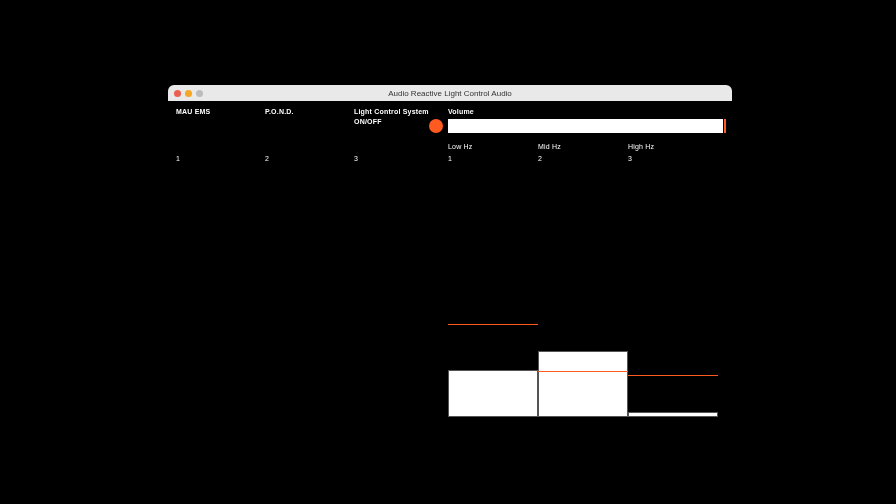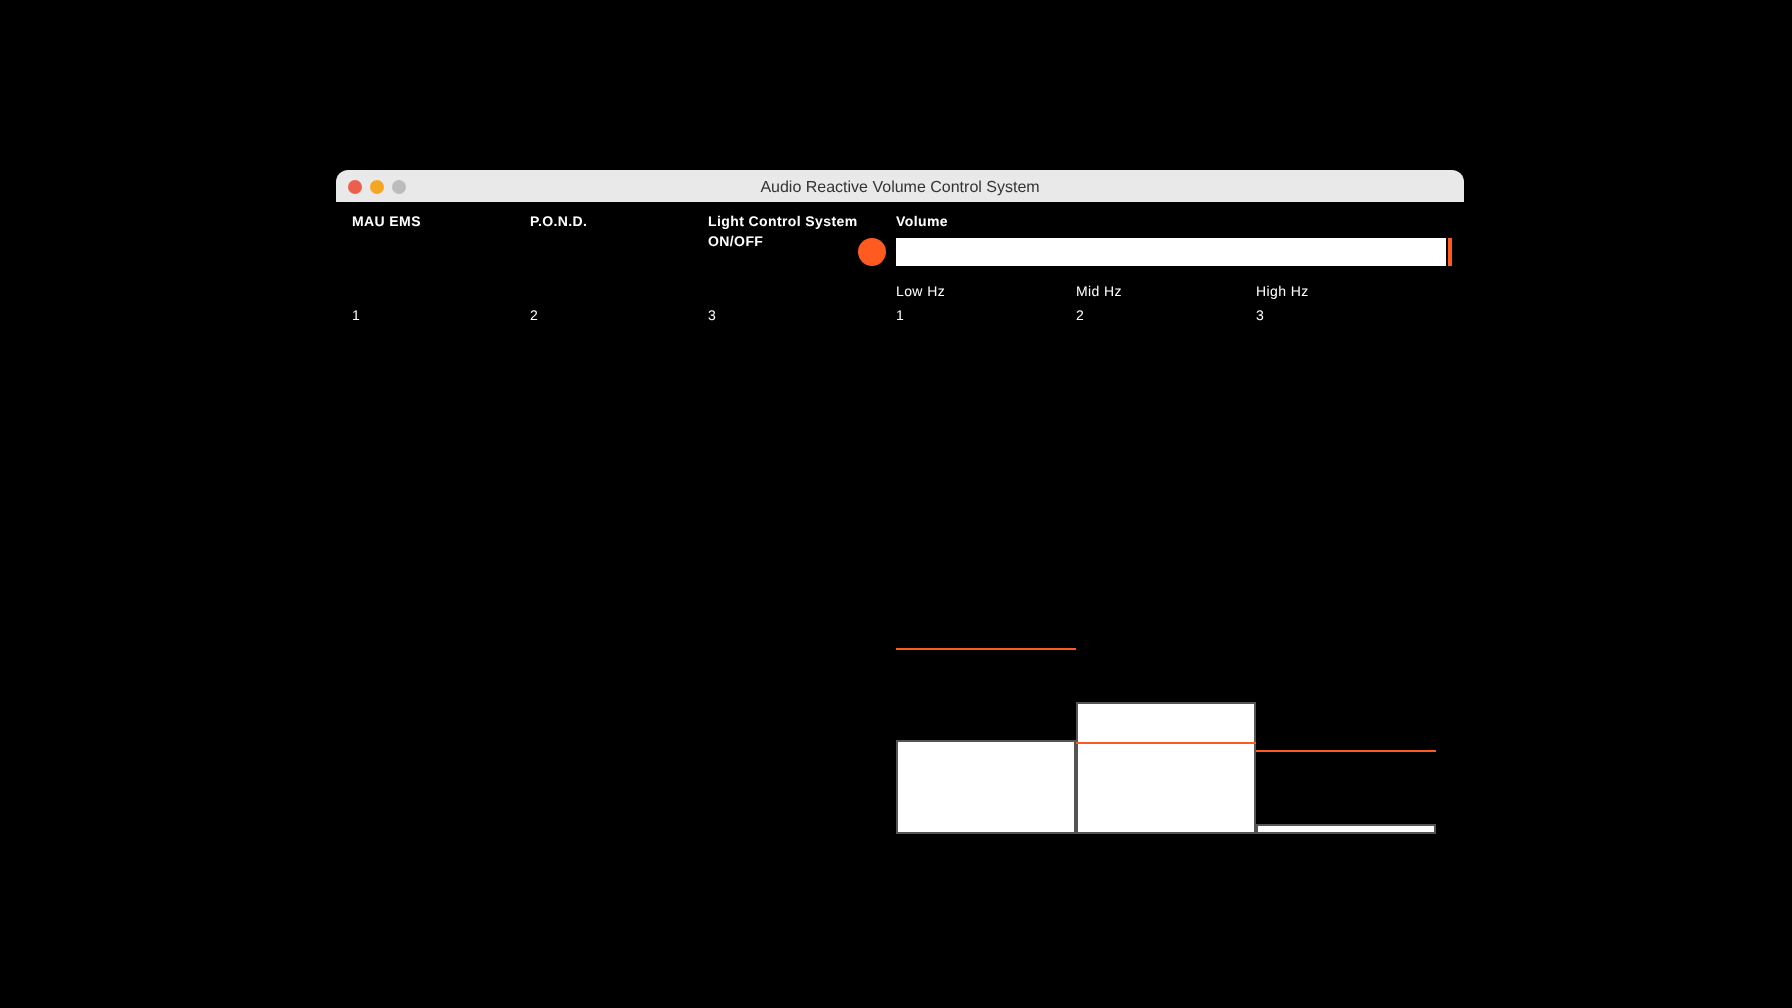--- a/index.html
+++ b/index.html
@@ -80,21 +80,21 @@
 <body>
 
 <div class="window">
 
   <div class="titlebar">
     <div class="traffic">
       <div class="tl close"></div>
       <div class="tl min"></div>
       <div class="tl max"></div>
     </div>
-    <div class="titlebar-title">Audio Reactive Volume Control System</div>
+    <div class="titlebar-title">Audio Reactive Light Control Audio</div>
   </div>
 
   <div class="content">
 
     <span class="lbl" style="left:8px;  top:7px;">MAU EMS</span>
     <span class="lbl" style="left:97px; top:7px;">P.O.N.D.</span>
     <span class="lbl" style="left:186px;top:7px;">Light Control System</span>
     <span class="lbl" style="left:186px;top:17px;">ON/OFF</span>
     <span class="lbl" style="left:280px;top:7px;">Volume</span>
 

